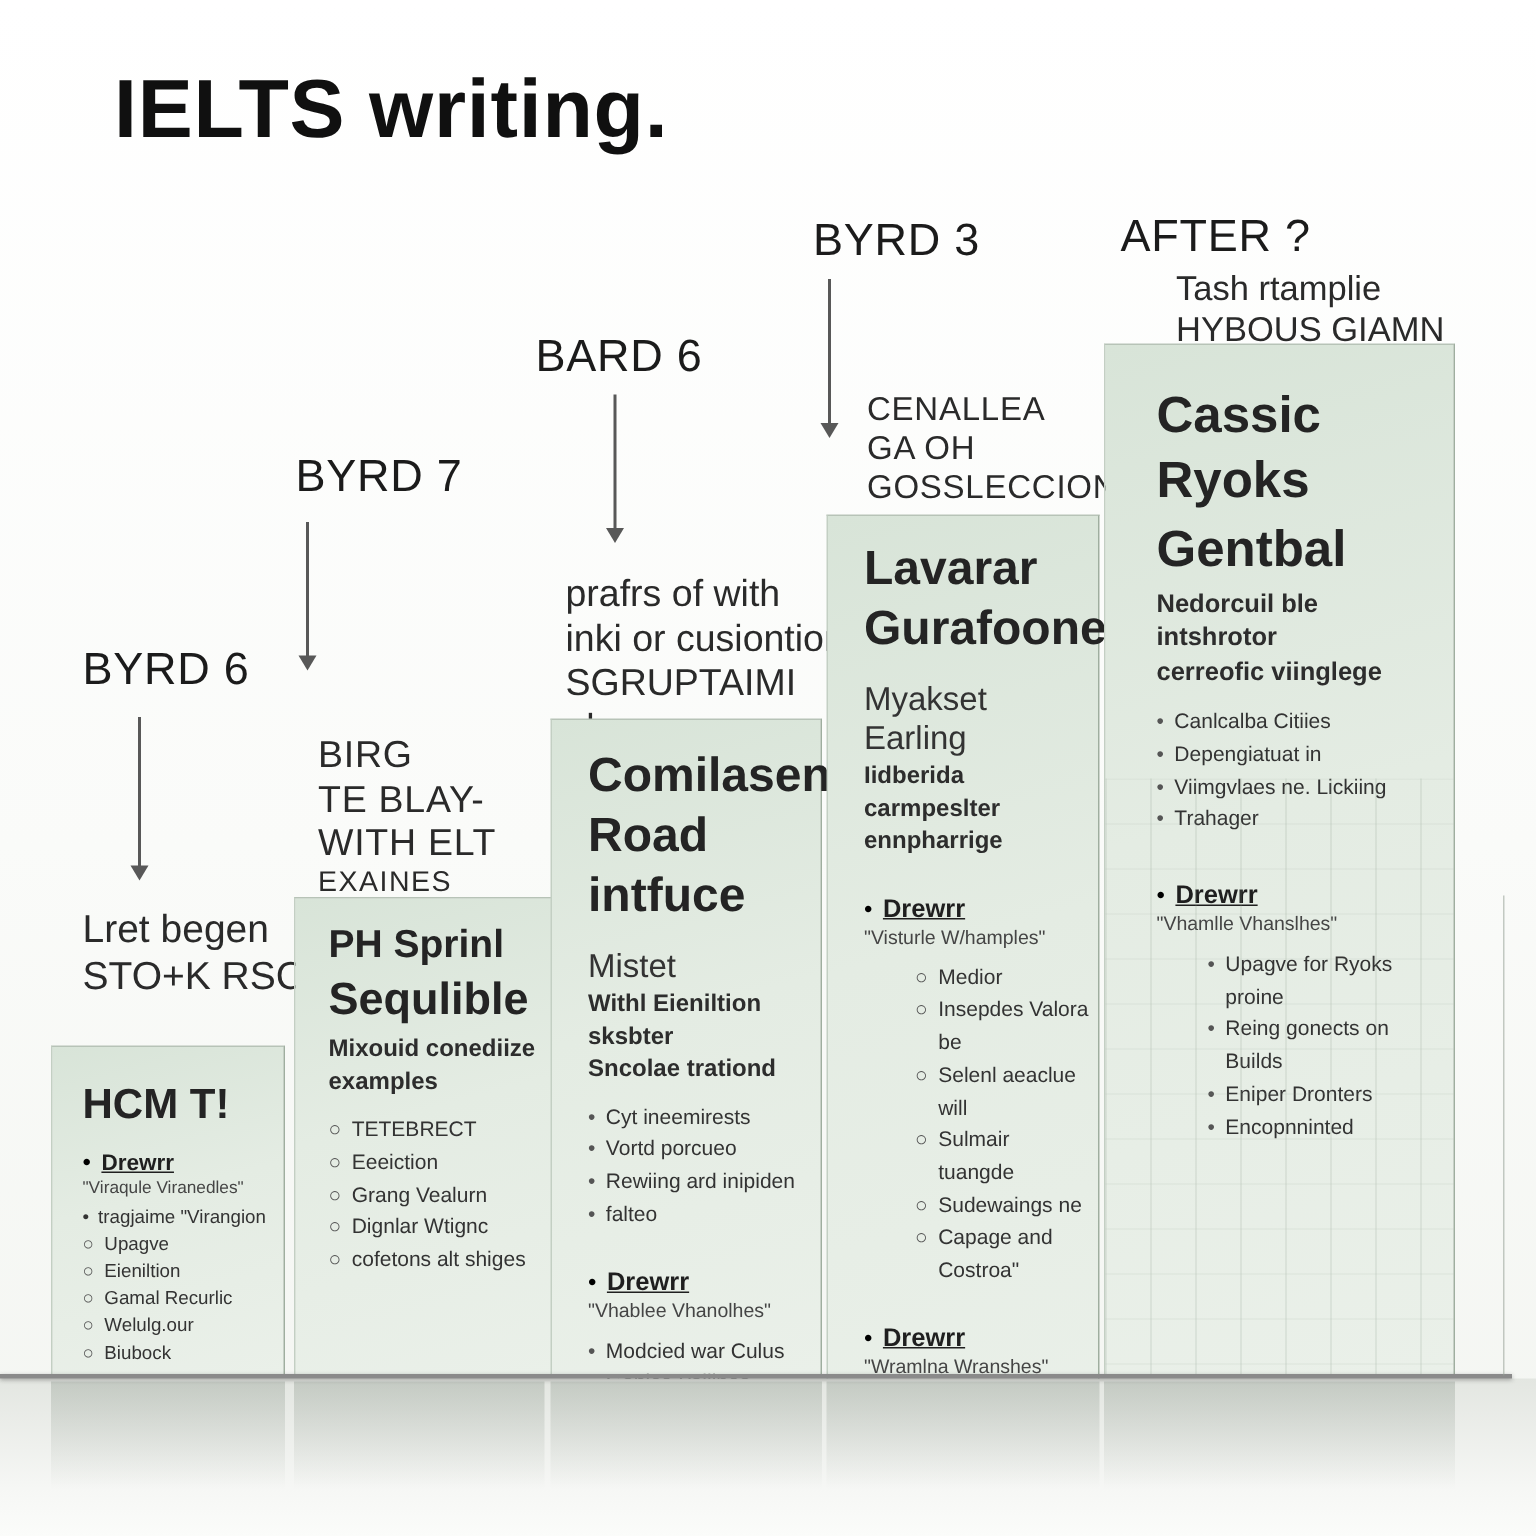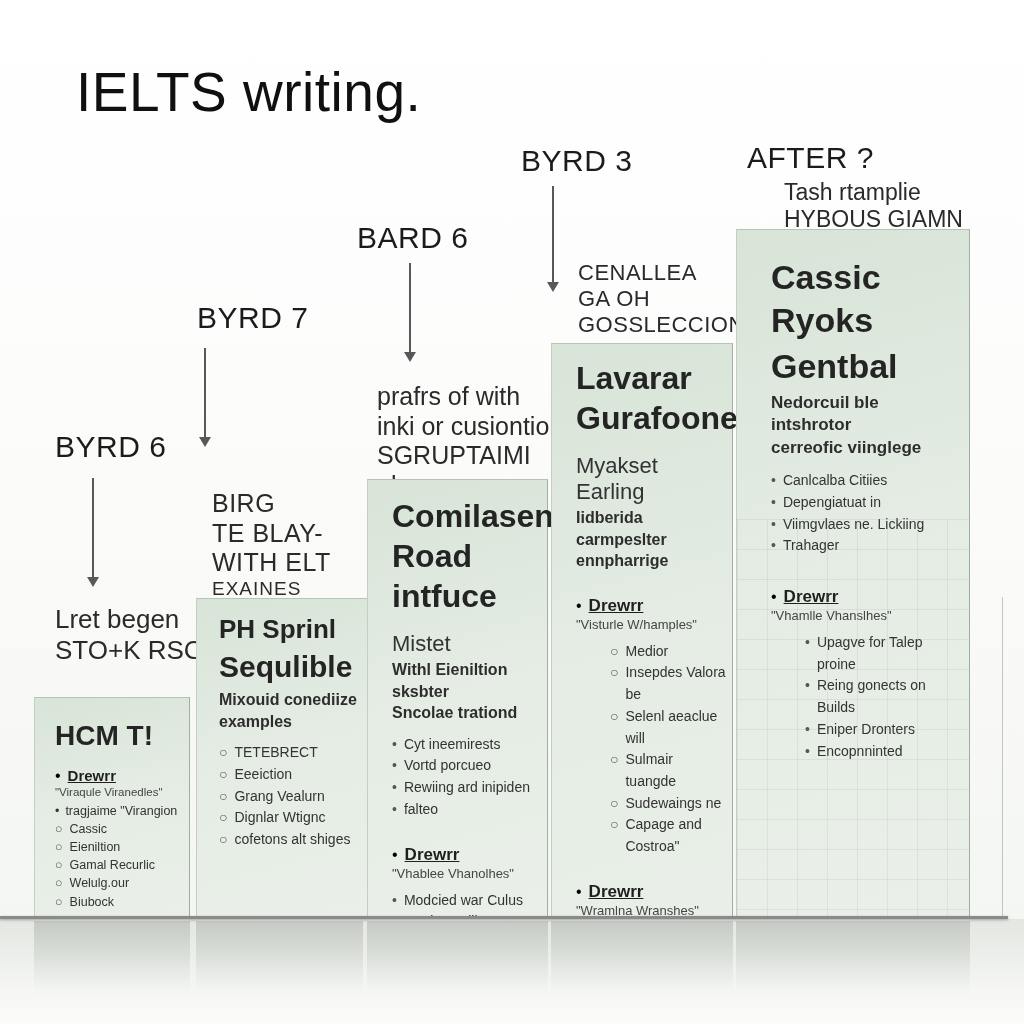--- a/index.html
+++ b/index.html
@@ -1,20 +1,20 @@
 <!DOCTYPE html>
 <html><head>
 <meta charset="utf-8">
 <style>
   html,body{margin:0;padding:0;}
   body{font-family:"Liberation Sans","DejaVu Sans",sans-serif;background:#f4f6f3;}
   .stage{position:relative;width:1024px;height:1024px;overflow:hidden;
          background:linear-gradient(180deg,#ffffff 0%,#fafbf9 55%,#f3f5f1 100%);}
-  .title{position:absolute;left:76px;top:40px;font-size:55px;font-weight:400;
-         letter-spacing:0.5px;color:#101010;margin-top:20px;}
+  .title{position:absolute;left:76px;top:40px;font-size:55px;font-weight:700;
+         letter-spacing:0.5px;color:#101010;}
   .steplabel{position:absolute;font-size:30px;font-weight:500;color:#1b1b1b;letter-spacing:0.5px;}
   .above{position:absolute;color:#2a2a2a;line-height:1.18;}
   .above .line{white-space:nowrap;}
   .ab1{left:55px;top:604px;font-size:26px;}
   .ab2{left:212px;top:489px;font-size:25px;letter-spacing:0.5px;}
   .ab2 .small{font-size:19px;letter-spacing:1px;}
   .ab3{left:377px;top:382px;font-size:25px;}
   .ab4{left:578px;top:260px;font-size:22px;letter-spacing:0.5px;}
   .ab5{left:784px;top:179px;font-size:23px;}
   .arrow{position:absolute;width:2px;background:#585858;}
@@ -66,21 +66,21 @@
 </head>
 <body>
 
 <div class="stage">
 
   <div class="title">IELTS writing.</div>
 
   <div class="steplabel" style="left:55px;top:430px;">BYRD 6</div>
   <div class="steplabel" style="left:197px;top:301px;">BYRD 7</div>
   <div class="steplabel" style="left:357px;top:221px;">BARD 6</div>
-  <div class="steplabel" style="left:521px;top:144px;text-align:right;">BYRD 3</div>
+  <div class="steplabel" style="left:542px;top:144px;text-align:right;">BYRD 3</div>
   <div class="steplabel" style="left:747px;top:141px;">AFTER ?</div>
 
   <div class="arrow" style="left:92px;top:478px;height:104px;"></div>
   <div class="arrow" style="left:204px;top:348px;height:94px;"></div>
   <div class="arrow" style="left:409px;top:263px;height:94px;"></div>
   <div class="arrow" style="left:552px;top:186px;height:101px;"></div>
 
   <div class="above ab1">
     <div class="line">Lret begen</div>
     <div class="line">STO+K RSC</div>
@@ -114,21 +114,21 @@
         <span class="m">•</span>
         <span class="lead">Drewrr</span>
       </div>
       <div class="note">"Viraqule Viranedles"</div>
       <div class="intro">
         <span class="m">•</span>
         <span>tragjaime "Virangion</span>
       </div>
       <div class="li">
           <span class="m">○</span>
-          <span>Cassic</span>
+          <span>Upagve</span>
         </div>
       <div class="li">
           <span class="m">○</span>
           <span>Eieniltion</span>
         </div>
       <div class="li">
           <span class="m">○</span>
           <span>Gamal Recurlic</span>
         </div>
       <div class="li">
@@ -307,21 +307,21 @@
         </div>
     </div>
     <div class="lgroup" style="margin-top:30px;">
       <div class="lead-row">
         <span class="m">•</span>
         <span class="lead">Drewrr</span>
       </div>
       <div class="note">"Vhamlle Vhanslhes"</div>
       <div class="li indent">
           <span class="m">•</span>
-          <span>Upagve for Talep proine</span>
+          <span>Upagve for Ryoks proine</span>
         </div>
       <div class="li indent">
           <span class="m">•</span>
           <span>Reing gonects on Builds</span>
         </div>
       <div class="li indent">
           <span class="m">•</span>
           <span>Eniper Dronters</span>
         </div>
       <div class="li indent">

